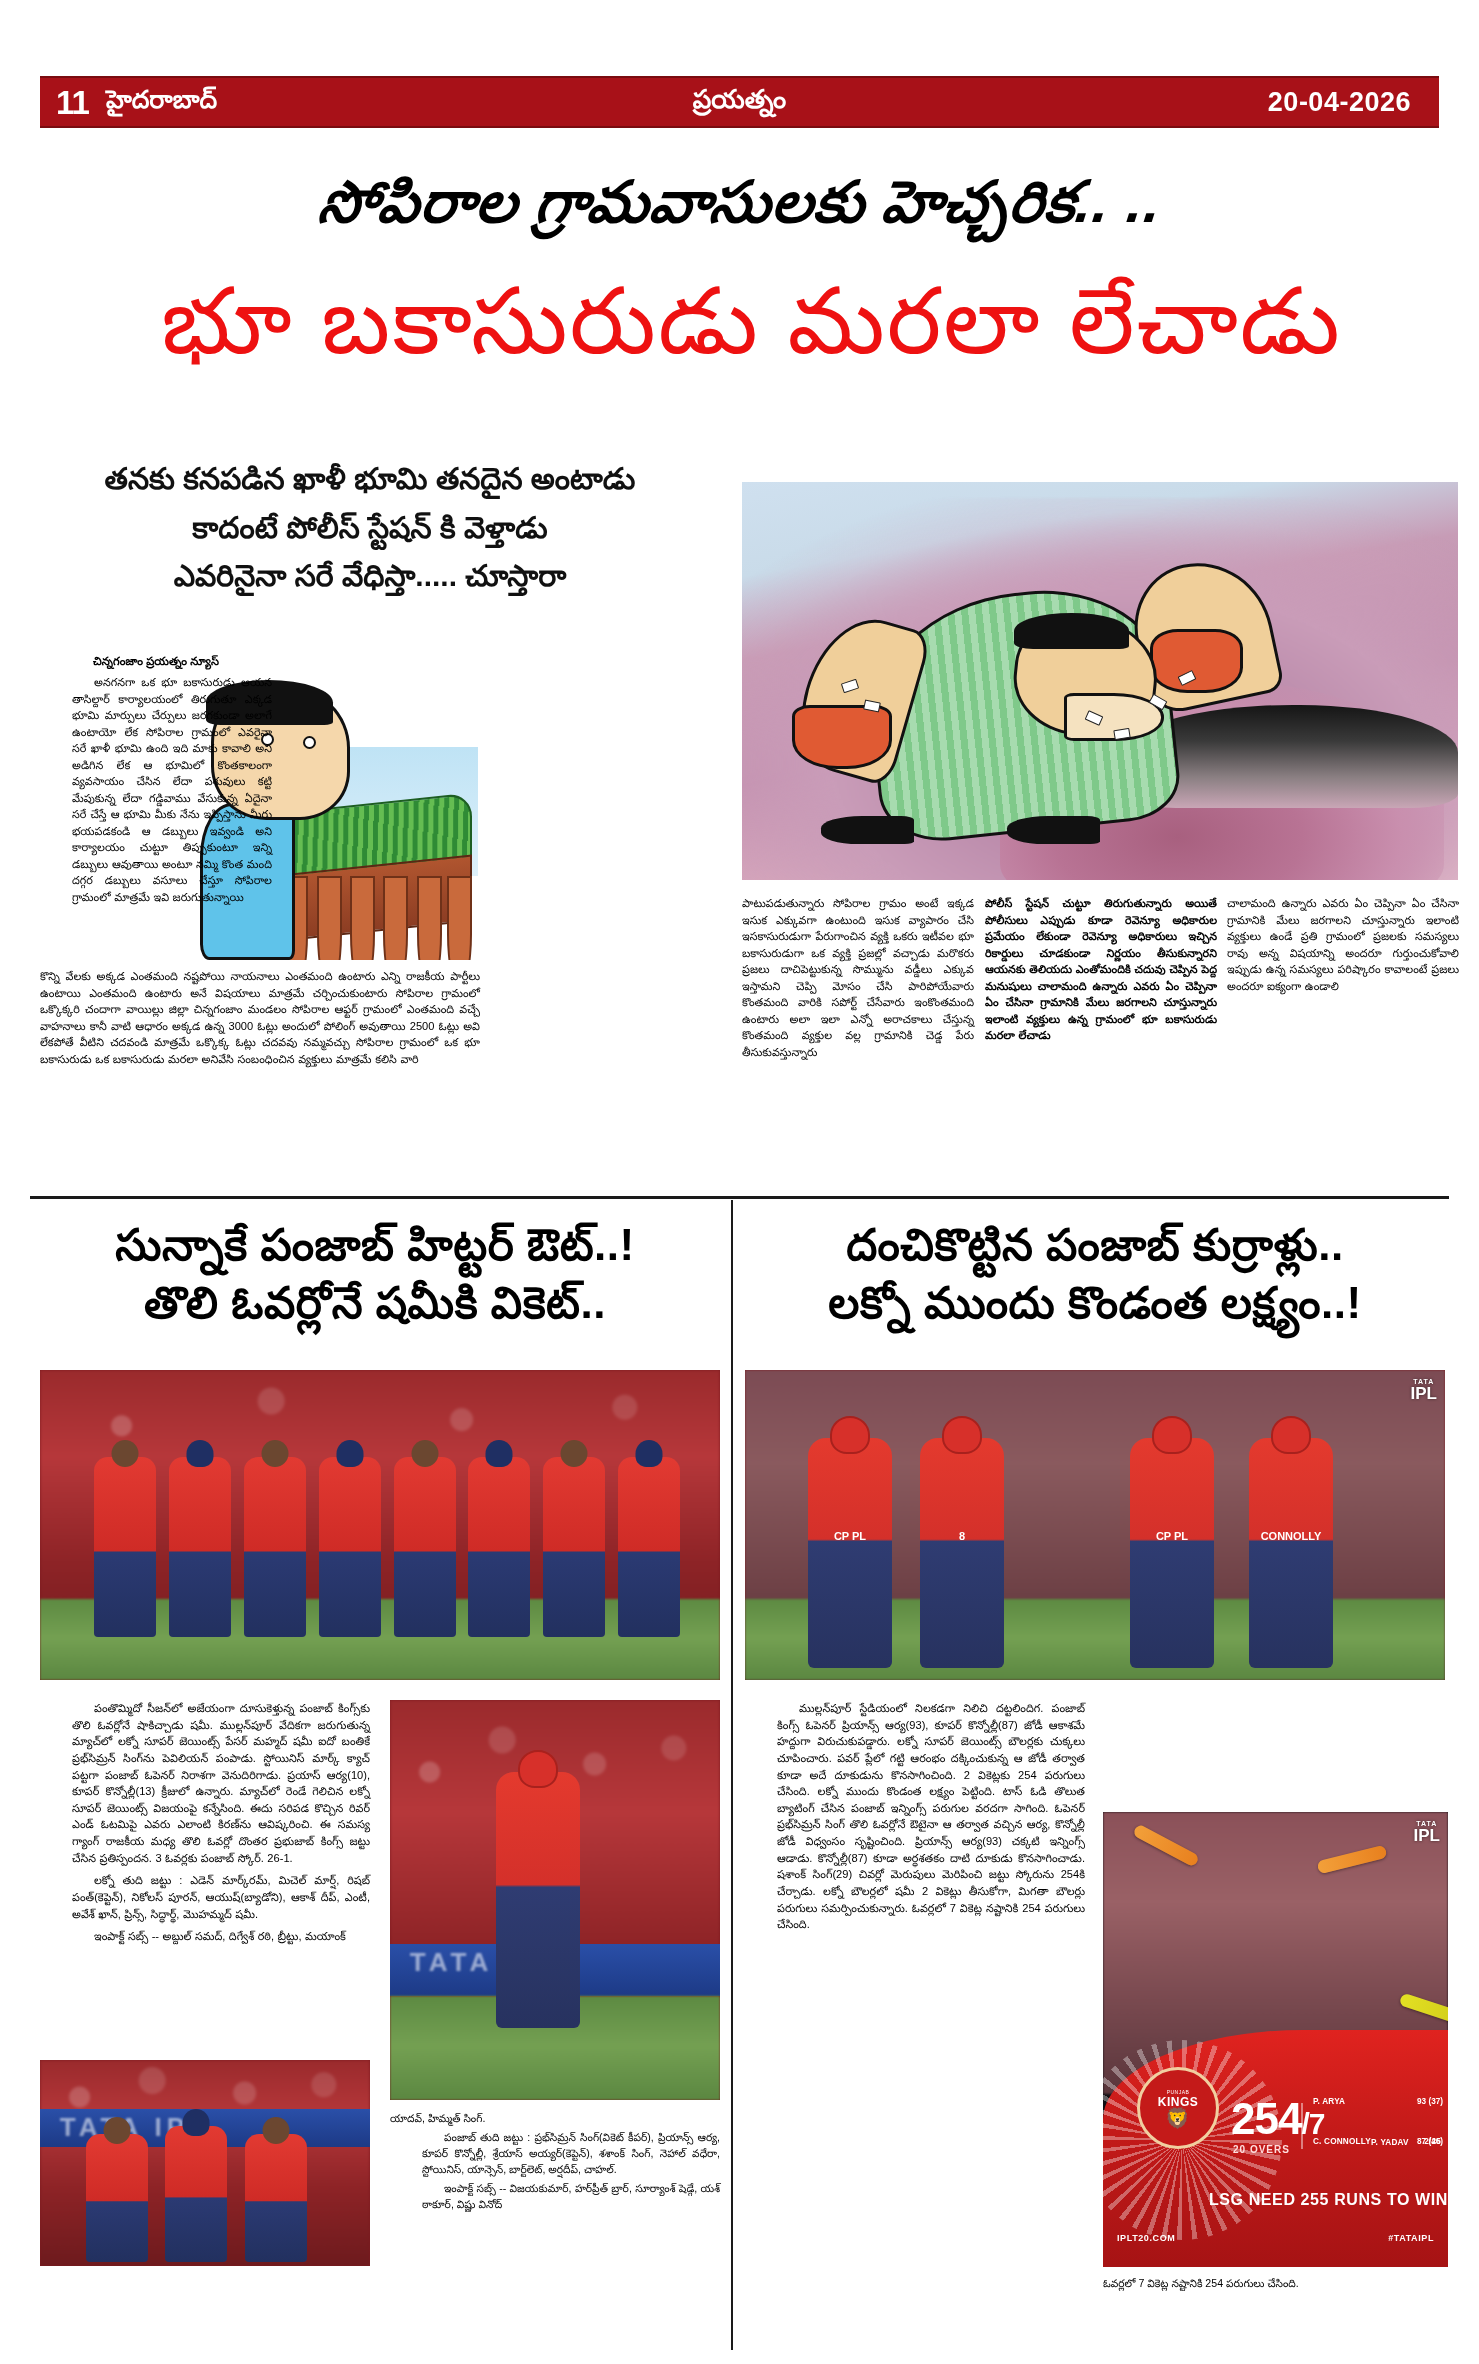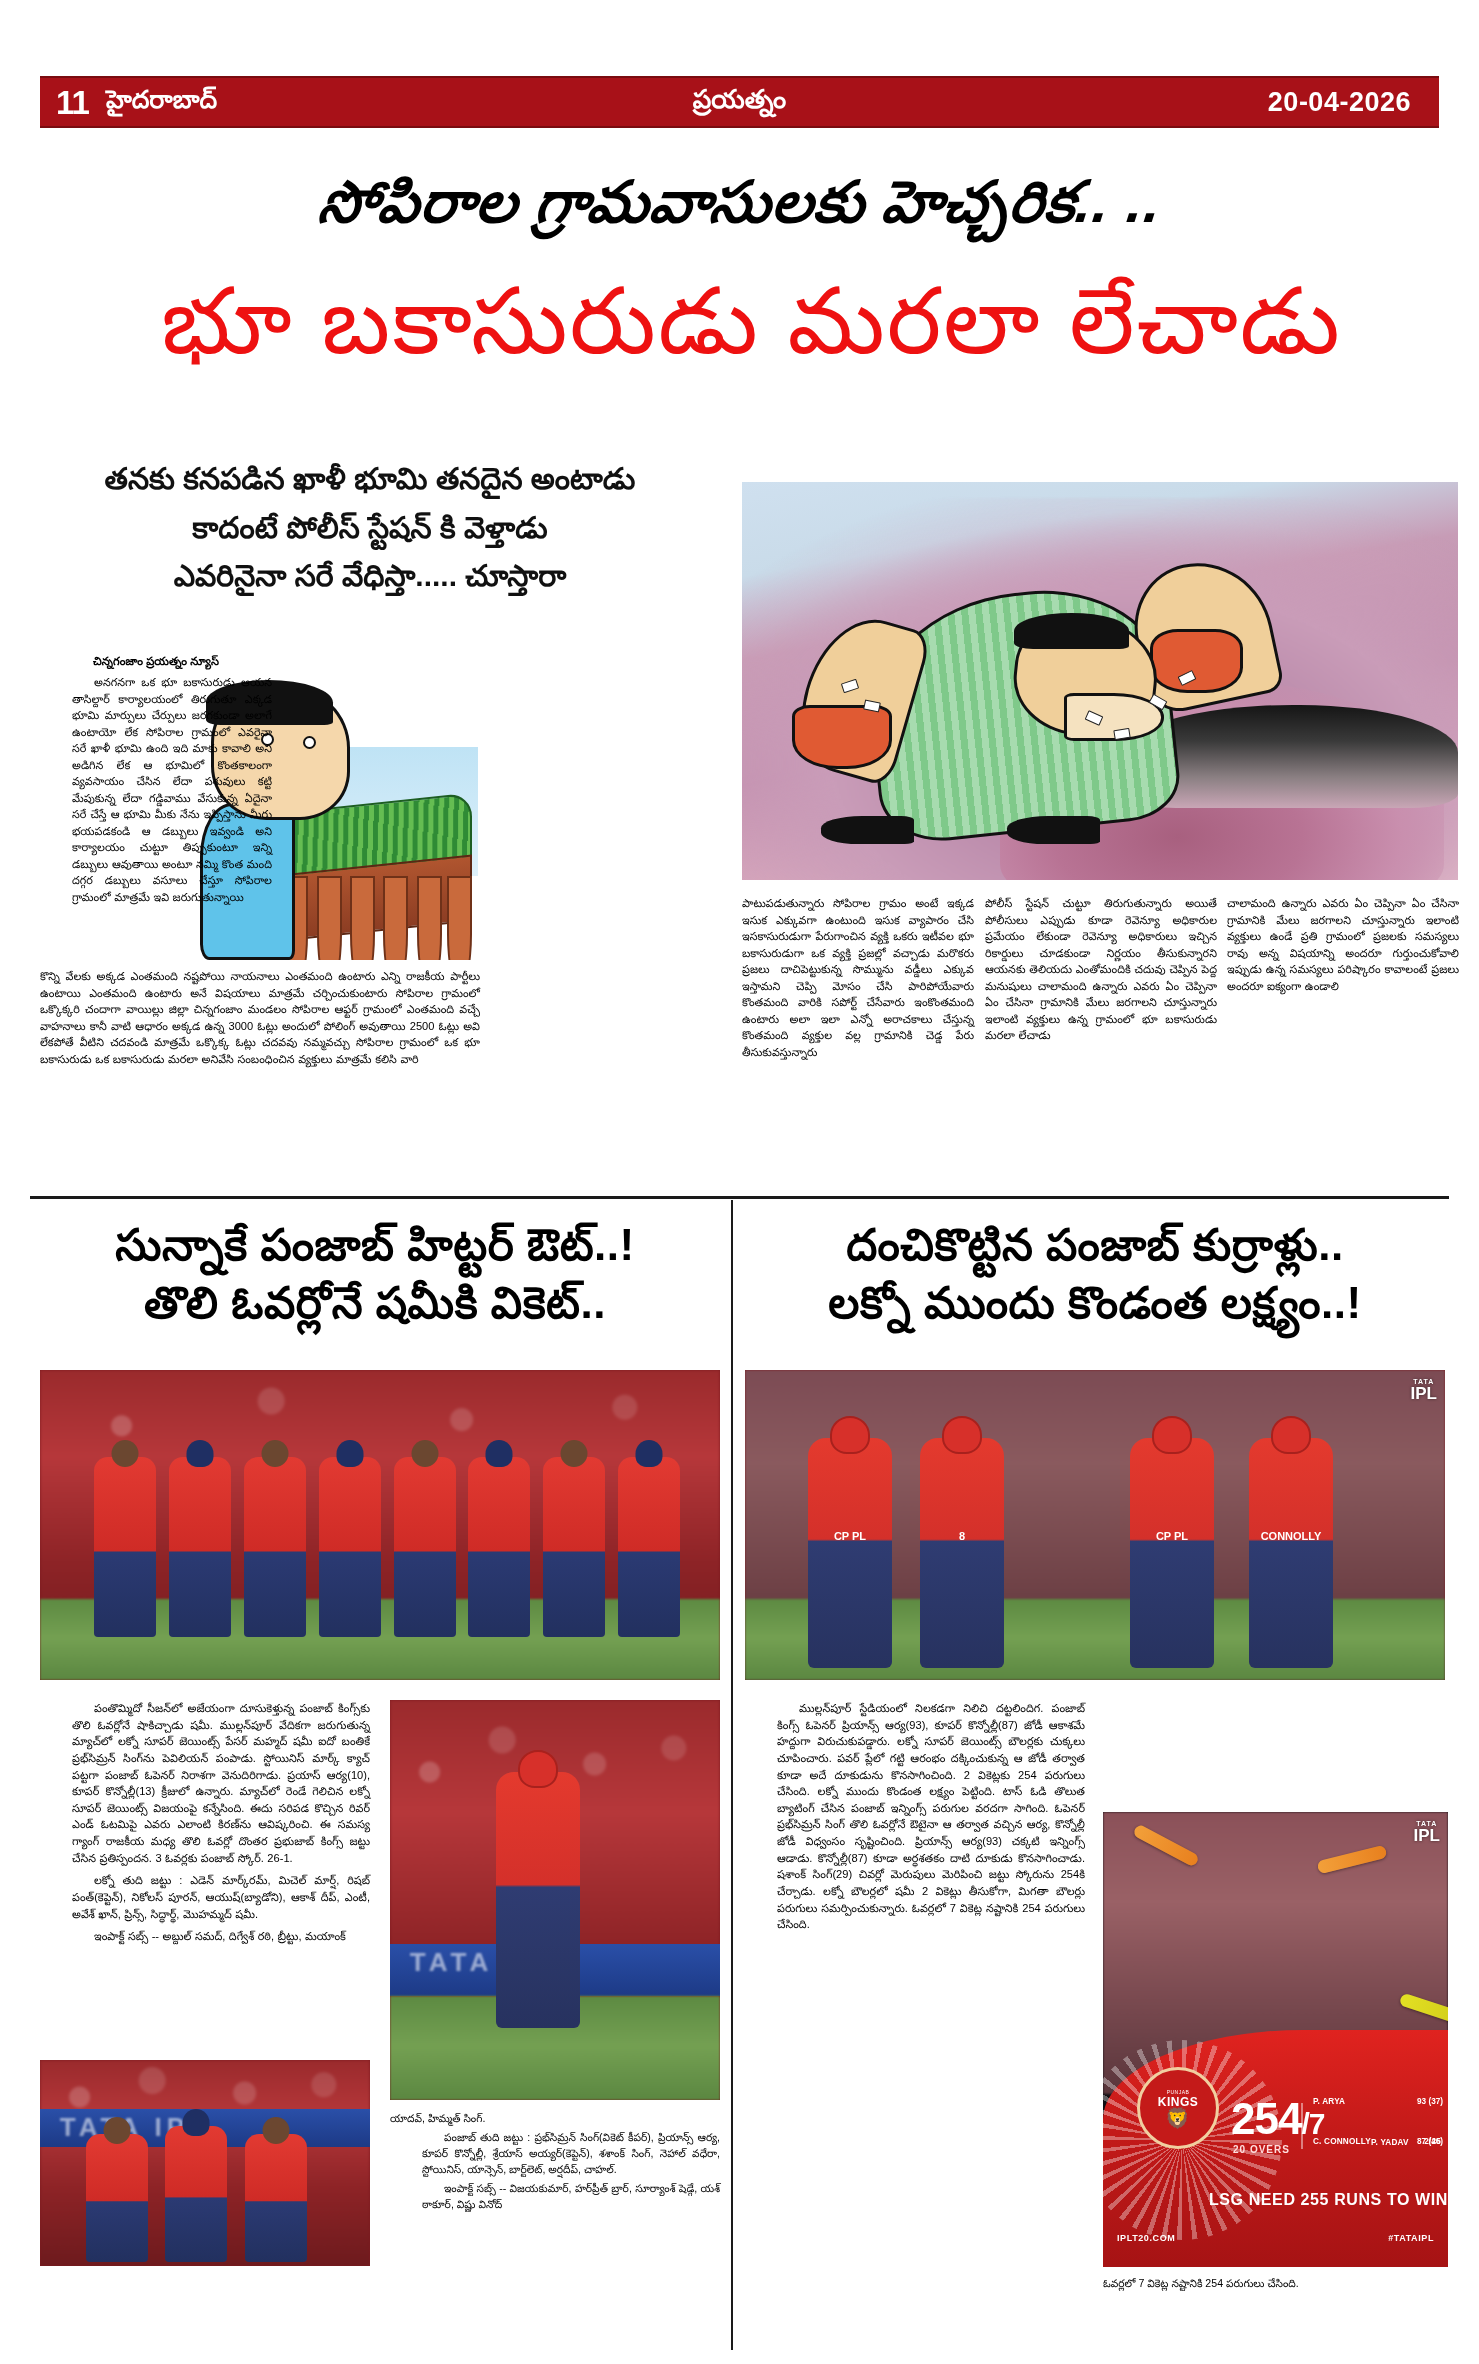--- a/index.html
+++ b/index.html
@@ -159,21 +159,21 @@
   .col p {
     font-size:11.1px; line-height:1.49; text-align:justify;
     text-justify:inter-word; word-spacing:0.5px;
   }
   .byline { font-size:11.4px; font-weight:bold; text-align:center; margin-bottom:3px; }
   .indent { text-indent:22px;margin-left:32px; }
 
   .c1 { left:40px;  top:655px;  width:232px; }
   .c1b{ left:40px;  top:968px;  width:440px; }
   .c3 { left:742px; top:895px;  width:232px; }
-  .c4 { left:985px; top:895px;  width:232px; }
+  .c4 { left:985px; top:895px;  width:232px;font-weight:bold; }
   .c5 { left:1227px;top:895px;  width:232px; }
 
   
   .hr-thick {
     position:absolute; left:30px; top:1196px; width:1419px; height:3px; background:#1a1a1a;
   }
   .vr-mid {
     position:absolute; left:731px; top:1200px; width:2px; height:1150px; background:#1a1a1a;
   }
 

